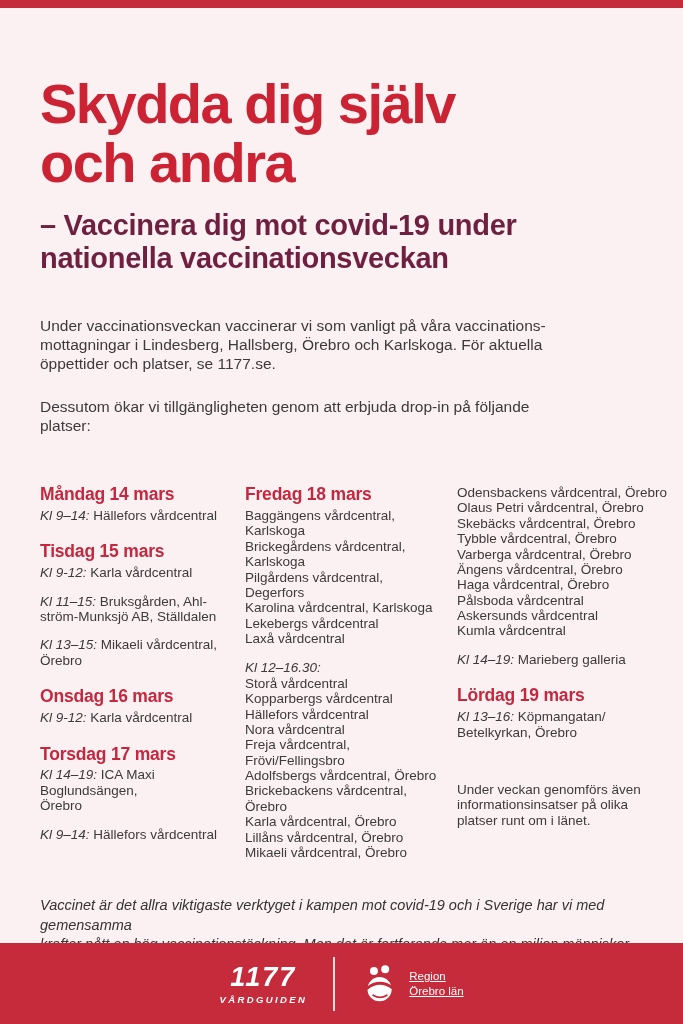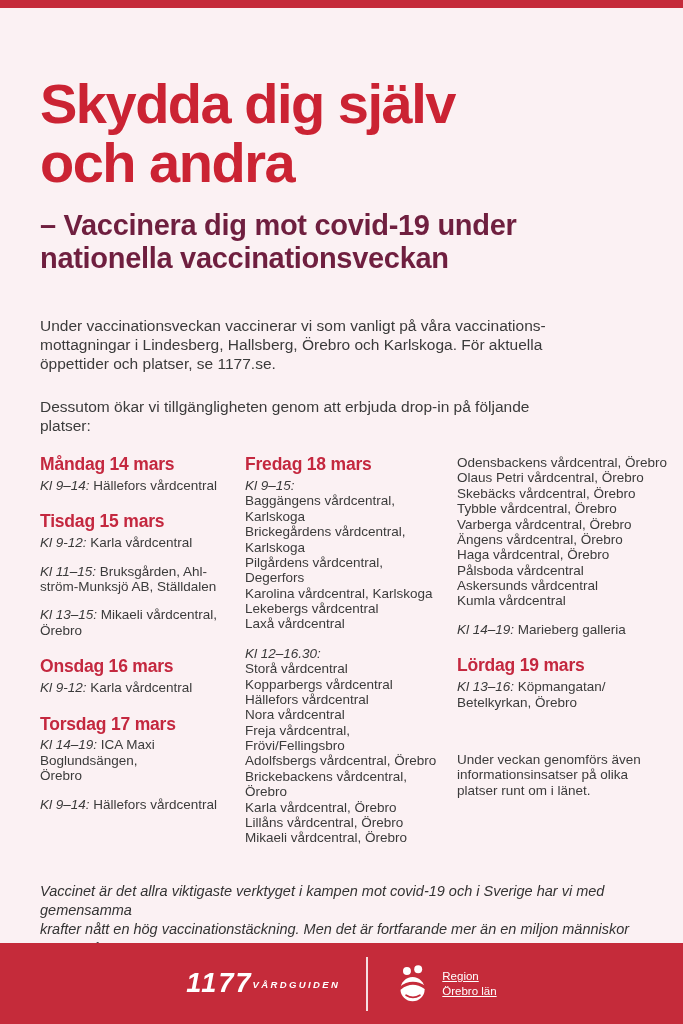--- a/index.html
+++ b/index.html
@@ -18,21 +18,21 @@
   .subtitle{
     margin-top:16px;font-size:29px;line-height:1.16;font-weight:700;
     letter-spacing:-0.3px;color:var(--subtitle);white-space:pre-line;
   }
   .intro{
     margin-top:40px;font-size:15.5px;line-height:1.24;color:var(--text);white-space:pre-line;
   }
   .dropin{
     margin-top:23px;font-size:15.5px;line-height:1.24;color:var(--text);white-space:pre-line;
   }
-  .schedule{display:flex;margin-top:20px;padding-left:40px;}
+  .schedule{display:flex;margin-top:50px;padding-left:40px;}
   .col{font-size:13.5px;line-height:1.14;color:var(--text);}
   .col.c0{width:205px;padding-right:12px;}
   .col.c1{width:212px;padding-right:12px;}
   .col.c2{width:226px;padding-right:0;}
   .b-day{font-size:17.5px;font-weight:700;color:var(--day);margin-top:19px;margin-bottom:3px;letter-spacing:-0.2px;}
   .col > .b-day:first-child{margin-top:0;}
   .b-entry{margin-top:13px;white-space:pre-line;}
   .b-day + .b-entry{margin-top:0;}
   .b-entry .t{font-style:italic;}
   .b-time{font-style:italic;margin-top:14px;}
@@ -40,21 +40,21 @@
   .b-places{white-space:pre-line;}
   .b-note{margin-top:42px;white-space:pre-line;}
   .disclaimer{
     margin-top:36px;padding:0 40px;font-style:italic;font-size:14.5px;
     line-height:1.34;color:#333333;white-space:pre-line;
   }
   .footer-bar{
     position:absolute;left:0;right:0;bottom:0;height:81px;background:var(--bar);
     display:flex;align-items:center;justify-content:center;gap:26px;
   }
-  .logo-1177{display:flex;flex-direction:row;align-items:center;color:var(--white);}
+  .logo-1177{display:flex;flex-direction:column;align-items:center;color:var(--white);}
   .logo-1177 .num{font-size:27px;font-weight:700;letter-spacing:2px;font-style:italic;}
   .logo-1177 .sub{font-size:9.5px;font-weight:700;letter-spacing:2.4px;margin-top:1px;font-style:italic;}
   .bar-divider{width:2px;height:54px;background:rgba(255,255,255,0.85);}
   .region-logo{display:flex;align-items:center;gap:10px;color:var(--white);}
   .region-name{font-size:11.5px;line-height:1.25;white-space:pre-line;text-decoration:underline;}
 </style>
 </head>
 <body>
 
 <div class="page">
@@ -84,21 +84,20 @@
 Örebro</span></div>
         <div class="b-day">Onsdag 16 mars</div>
         <div class="b-entry"><span class="t">Kl 9-12:</span><span> Karla vårdcentral</span></div>
         <div class="b-day">Torsdag 17 mars</div>
         <div class="b-entry"><span class="t">Kl 14–19:</span><span> ICA Maxi Boglundsängen,
 Örebro</span></div>
         <div class="b-entry"><span class="t">Kl 9–14:</span><span> Hällefors vårdcentral</span></div>
       </div>
     <div class="col c1">
         <div class="b-day">Fredag 18 mars</div>
-        <div class="b-time">Kl 9–15:</div>
         <div class="b-places">Baggängens vårdcentral, Karlskoga
 Brickegårdens vårdcentral,
 Karlskoga
 Pilgårdens vårdcentral, Degerfors
 Karolina vårdcentral, Karlskoga
 Lekebergs vårdcentral
 Laxå vårdcentral</div>
         <div class="b-time">Kl 12–16.30:</div>
         <div class="b-places">Storå vårdcentral
 Kopparbergs vårdcentral

